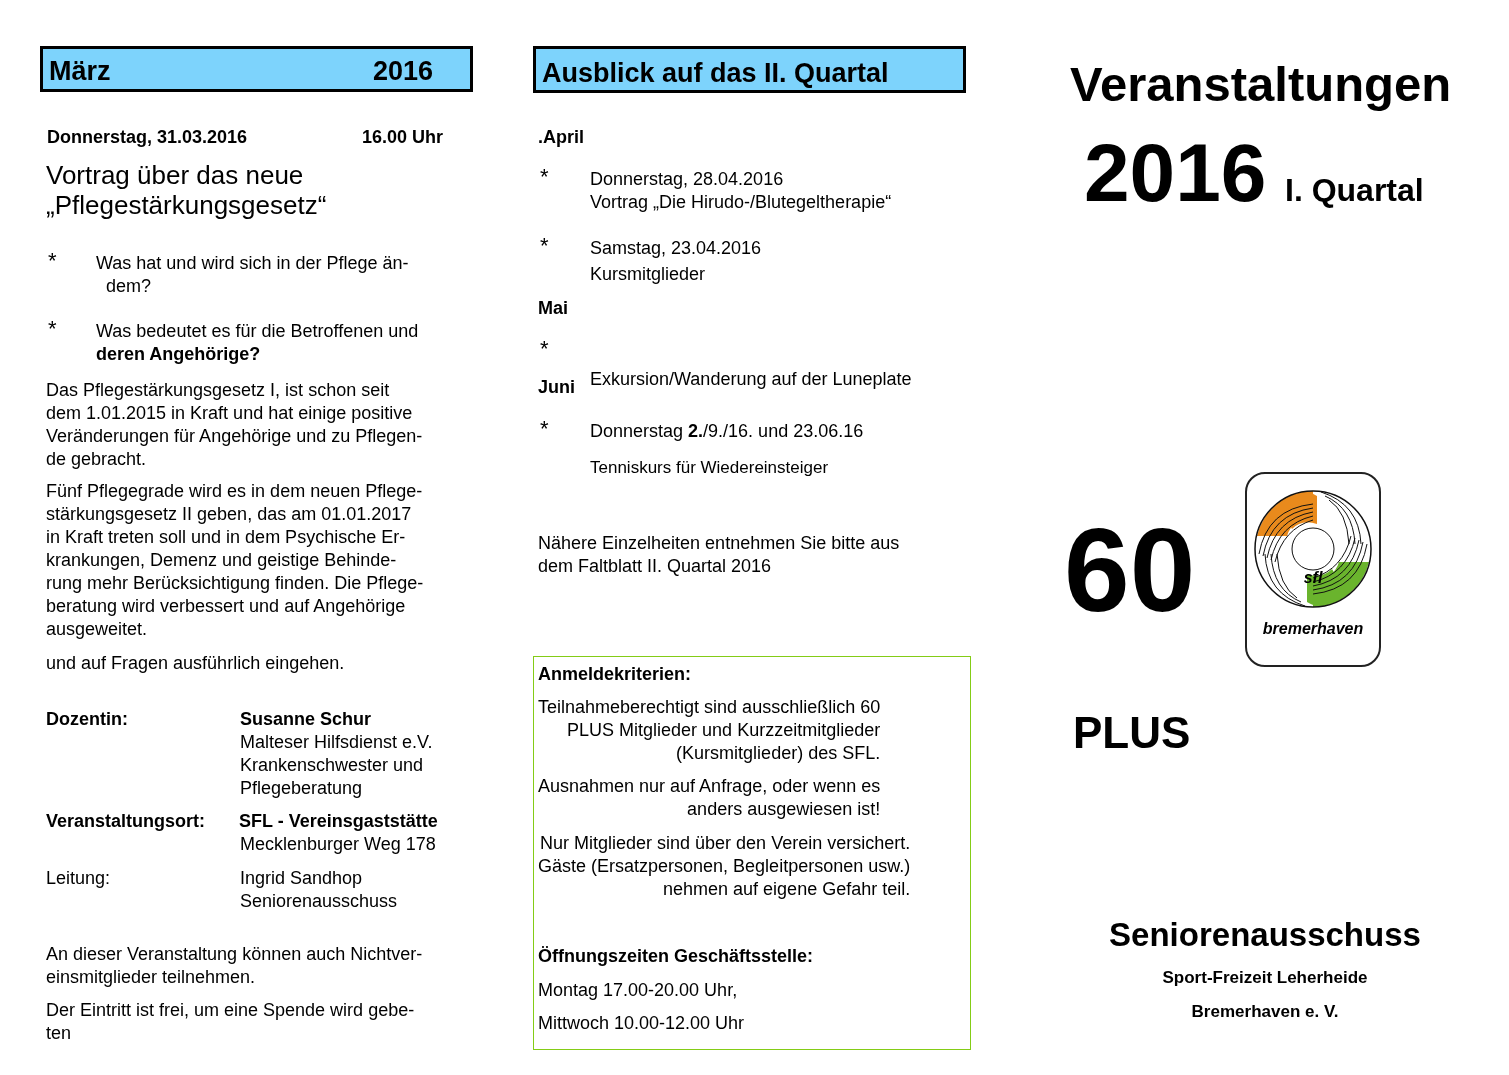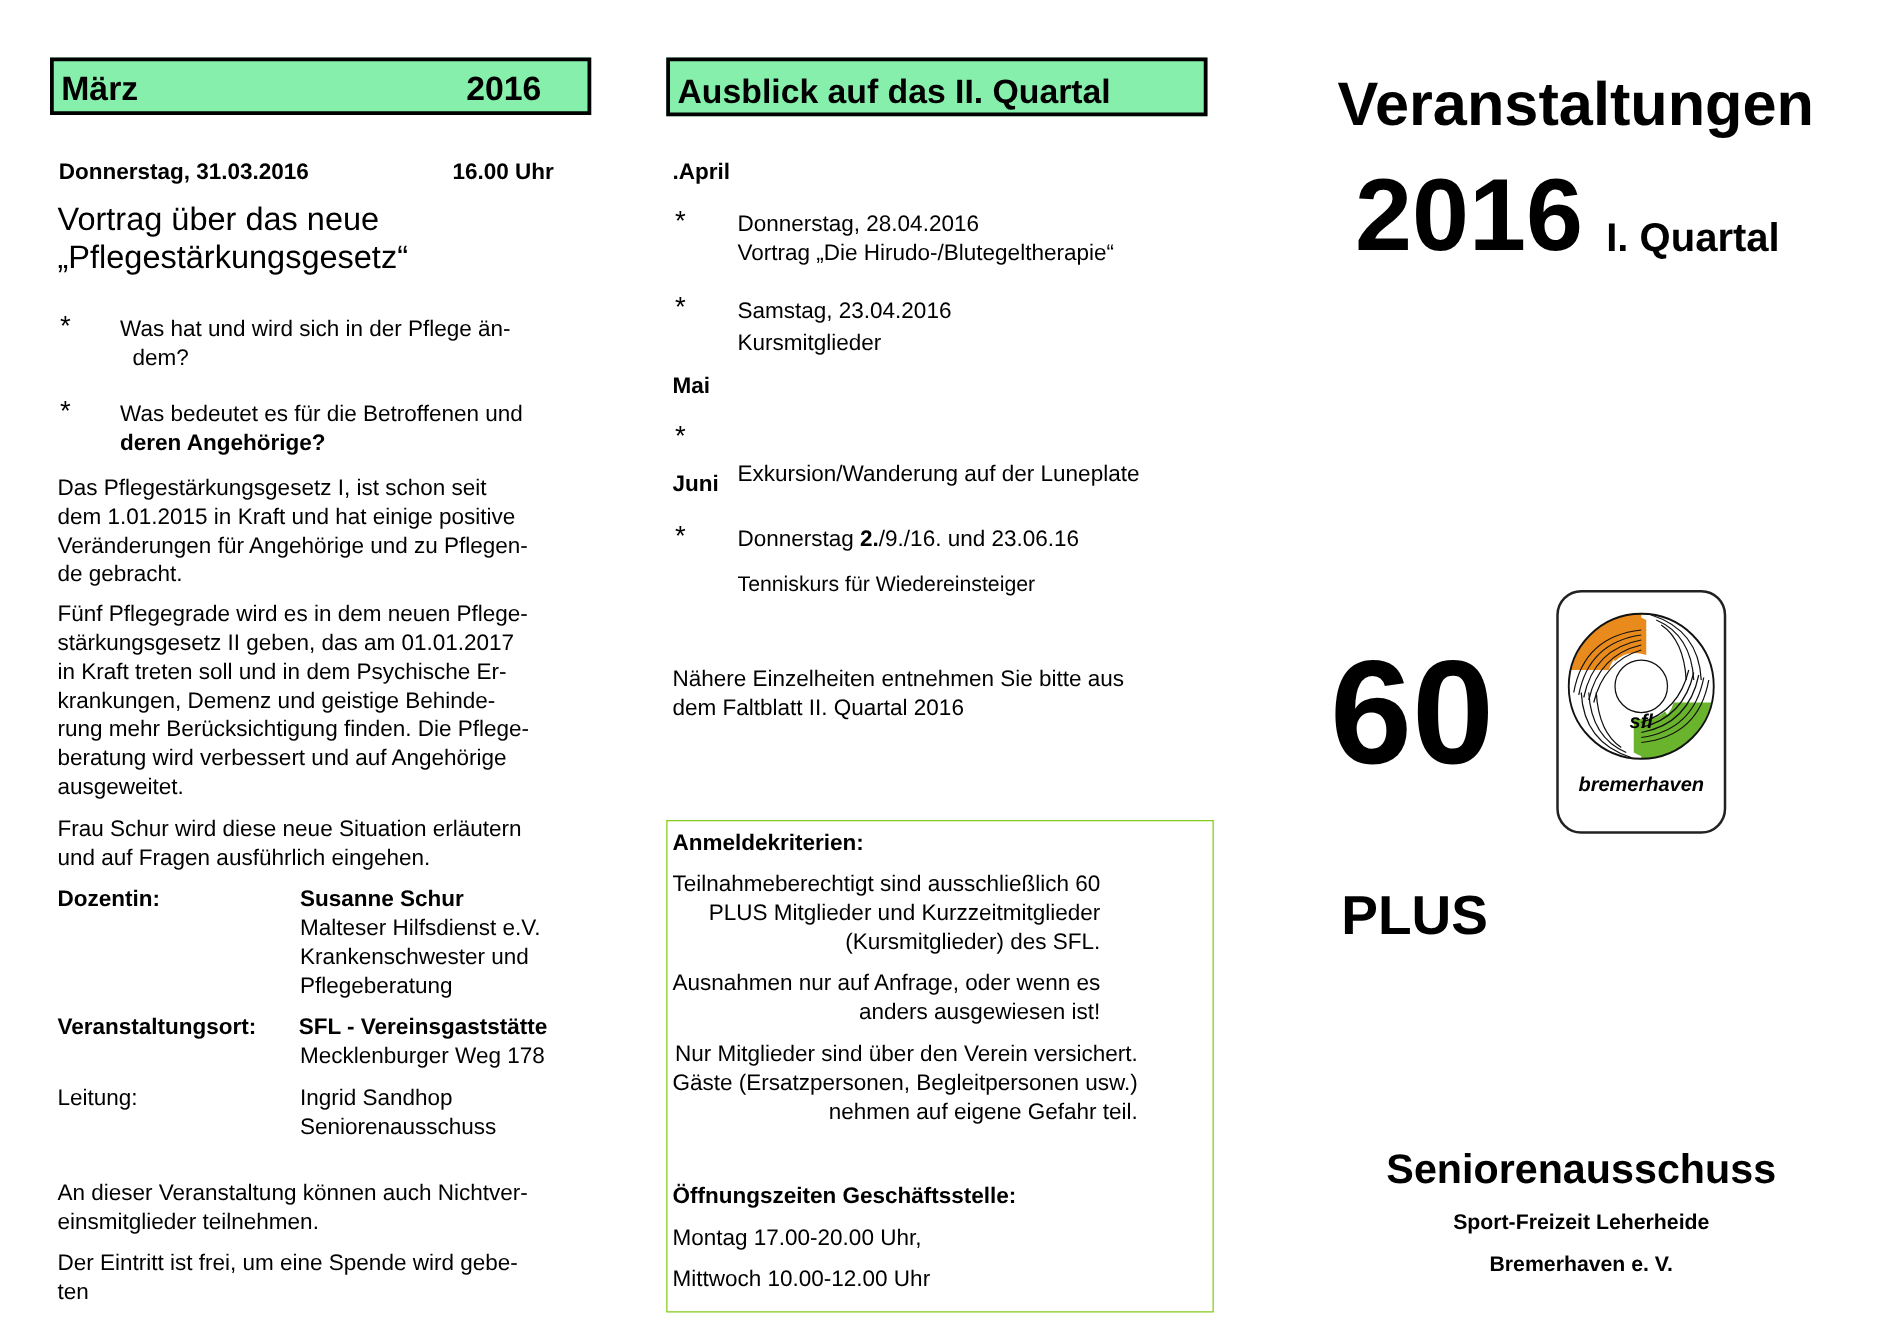--- a/index.html
+++ b/index.html
@@ -2,21 +2,21 @@
 <html><head>
 <meta charset="utf-8">
 <style>
   html, body { margin: 0; padding: 0; background: #ffffff; }
   body {
     width: 1509px; height: 1075px; position: relative; overflow: hidden;
     font-family: "Liberation Sans", sans-serif; color: #000;
   }
   .abs { position: absolute; }
   .greenbox {
-    background: #86efac; border: 3px solid #000; box-sizing: border-box;
+    background: #7dd3fc; border: 3px solid #000; box-sizing: border-box;
     font-weight: bold; font-size: 27px; line-height: 1;
   }
   .t18 { font-size: 18px; line-height: 23px; }
   .b { font-weight: bold; }
   .star { position: absolute; font-size: 22px; line-height: 22px; }
   #maerz-box { left: 40px; top: 46px; width: 433px; height: 46px; }
   #maerz-box .m { position: absolute; left: 6px; top: 9px; }
   #maerz-box .y { position: absolute; left: 330px; top: 9px; }
 
   
@@ -69,21 +69,20 @@
   <div>Fünf Pflegegrade wird es in dem neuen Pflege-</div>
   <div>stärkungsgesetz II geben, das am 01.01.2017</div>
   <div>in Kraft treten soll und in dem Psychische Er-</div>
   <div>krankungen, Demenz und geistige Behinde-</div>
   <div>rung mehr Berücksichtigung finden. Die Pflege-</div>
   <div>beratung wird verbessert und auf Angehörige</div>
   <div>ausgeweitet.</div>
 </div>
 
 <div class="abs t18" style="left:46px; top:652px;">
-  <div>Frau Schur wird diese neue Situation erläutern</div>
   <div>und auf Fragen ausführlich eingehen.</div>
 </div>
 
 <div class="abs t18 b" style="left:46px; top:708px;">Dozentin:</div>
 <div class="abs t18" style="left:240px; top:708px;">
   <div class="b">Susanne Schur</div>
   <div>Malteser Hilfsdienst e.V.</div>
   <div>Krankenschwester und</div>
   <div>Pflegeberatung</div>
 </div>

